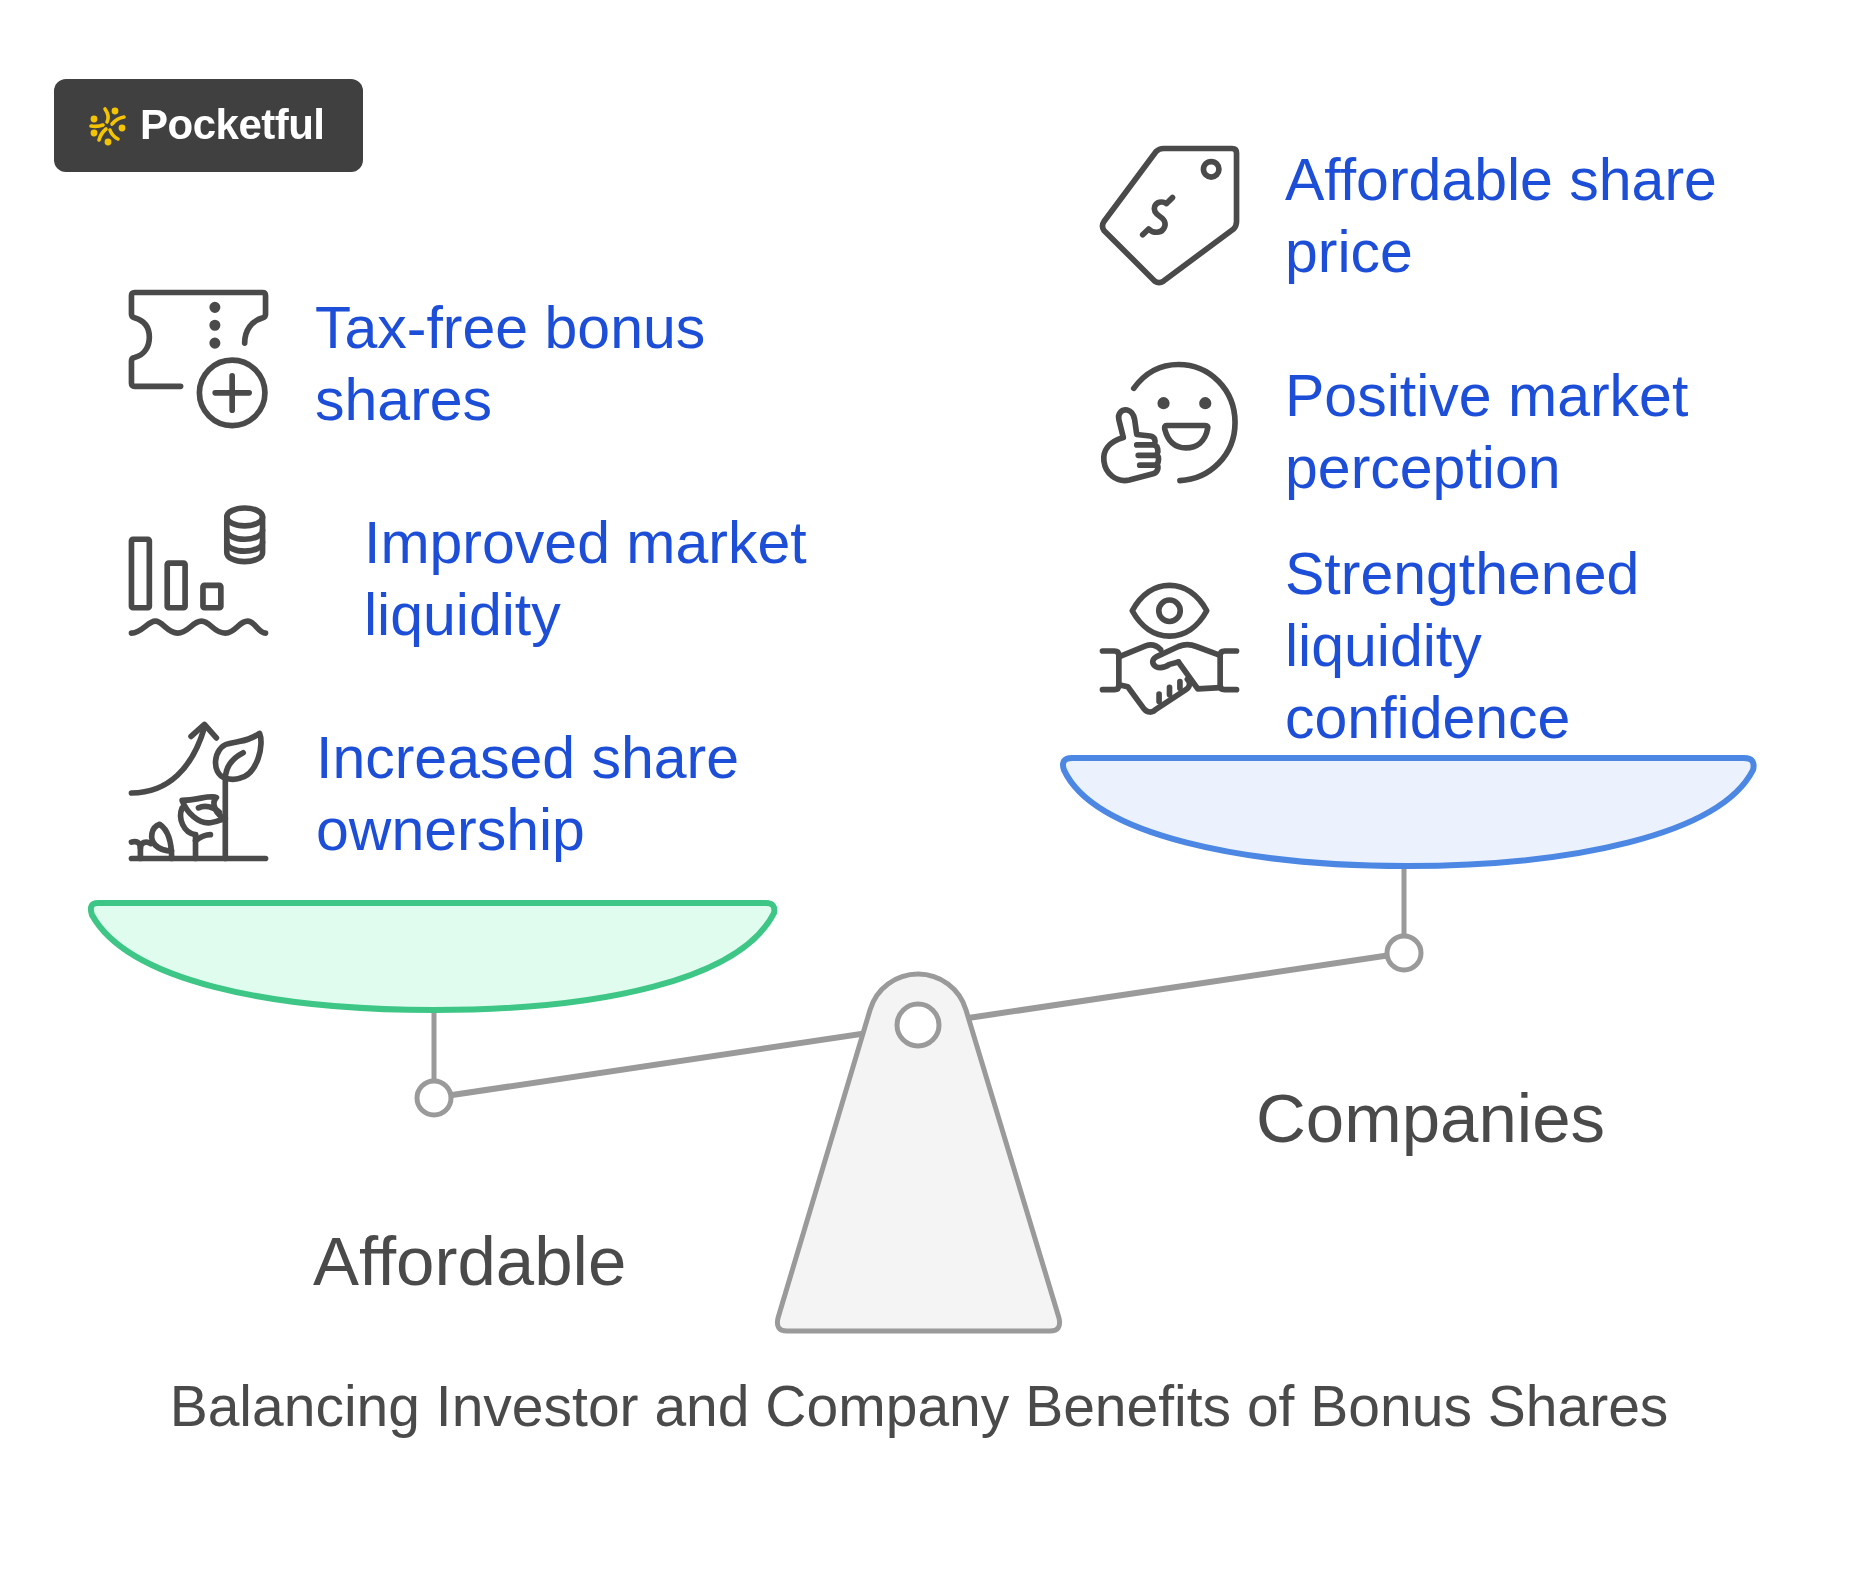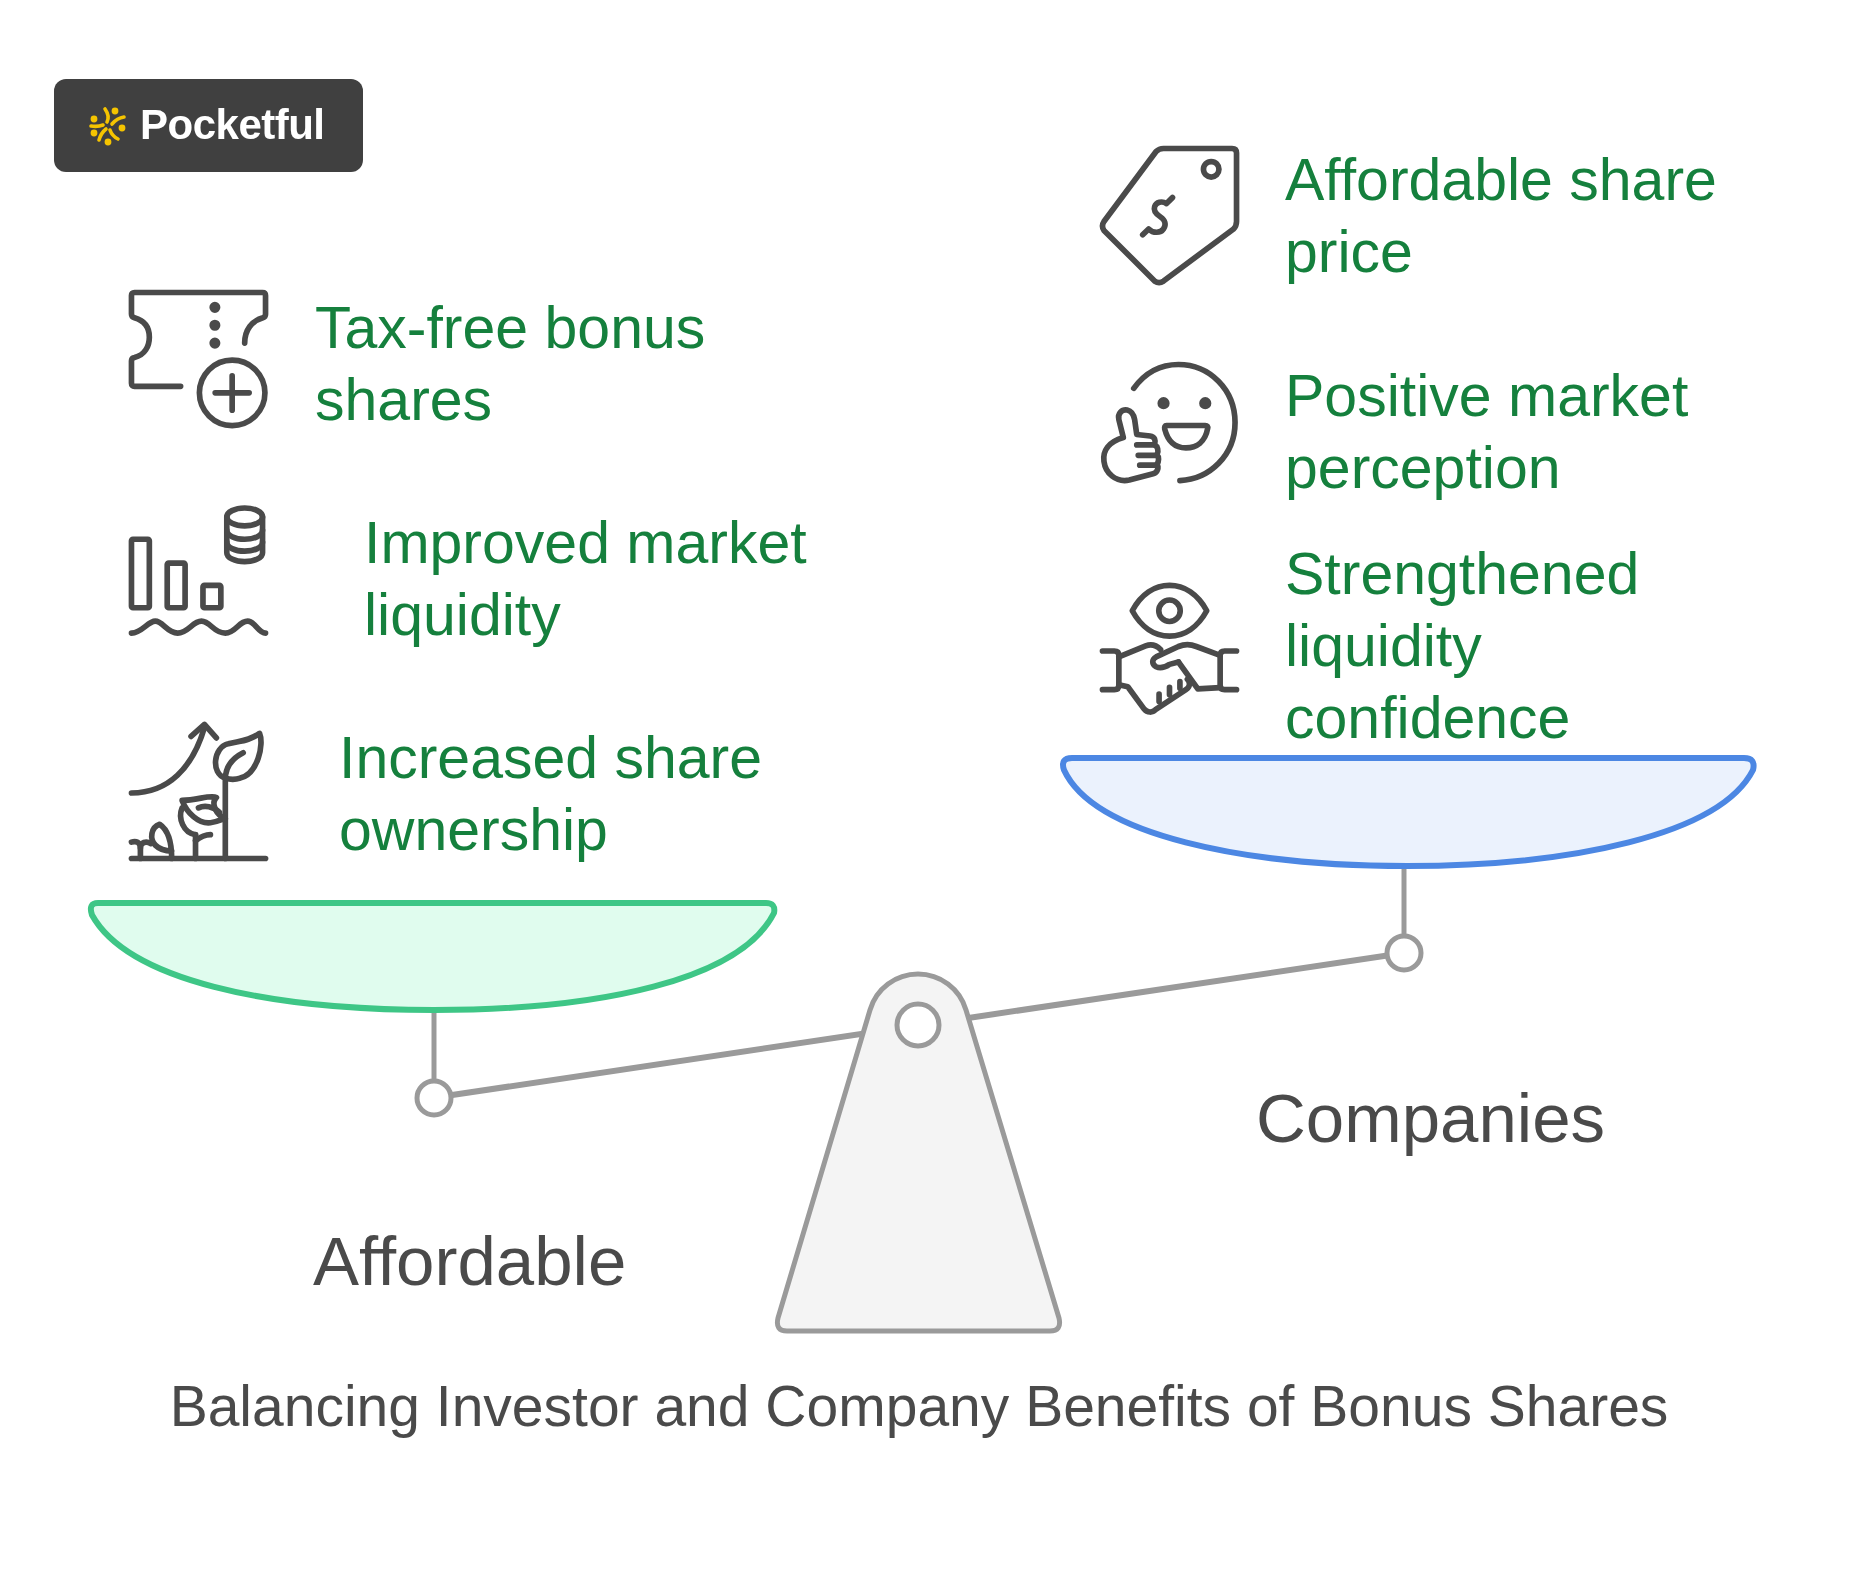--- a/index.html
+++ b/index.html
@@ -6,21 +6,21 @@
   body { width: 1854px; height: 1584px; position: relative; overflow: hidden;
          font-family: "Liberation Sans", "DejaVu Sans", sans-serif; color: #4a4a4a; }
   .abs { position: absolute; }
   .logo { left: 54px; top: 79px; width: 309px; height: 93px; border-radius: 12px;
           display: flex; align-items: center; }
   .logo-mark { position: absolute; left: 34px; top: 27px; width: 40px; height: 40px; }
   .logo-text { position: absolute; left: 86px; top: 22px; font-size: 42px; font-weight: bold;
                color: #ffffff; letter-spacing: -0.5px; line-height: 48px; }
   .item { position: absolute; display: flex; }
   .item .icon { position: absolute; width: 143px; height: 143px; }
-  .item .label { position: absolute; font-size: 59px; line-height: 72px; white-space: pre-line; color: #15803d; }
+  .item .label { position: absolute; font-size: 59px; line-height: 72px; white-space: pre-line; color: #1d4ed8; }
   .side-label { position: absolute; font-size: 69px; line-height: 66px; color: #4a4a4a; white-space: nowrap; }
   .title { position: absolute; left: 0; width: 1854px; text-align: center; font-size: 57px;
            line-height: 66px; color: #4a4a4a; white-space: nowrap; }
   svg.scene { position: absolute; left: 0; top: 0; }
 </style>
 </head>
 <body>
 
 <svg class="scene" width="1854" height="1584" viewBox="0 0 1854 1584">
 
@@ -99,21 +99,21 @@
     <path d="M33 19.5 C28 18 29 9 34 8 C38 7 41 7 44.5 4.5 C46 8 44 18 38 19.5 C36.5 20 34.5 20 33 19.5 Z"></path>
     <path d="M33 33 C30 32 28 28 30 26 C28 25 23.5 27 18.5 27 C20 31 24 35 28 34.5 C30 34.3 31.5 33.5 33 33 Z"></path>
     <path d="M24 29.5 C26 28.5 29 29 31 31"></path>
     <path d="M23 46.5 V38.5"></path>
     <path d="M23 38.5 C19 38 17 33 18.5 29.5"></path>
     <path d="M23 40.5 C25 39 26.5 38.5 28 38.5"></path>
     <path d="M15 46.5 C15 41 14 37 11 35 C8 36 7.5 40 9.5 42 C11 43.5 13 44 15 44"></path>
     <path d="M4.5 46.5 V43 C4.5 41 3 40.5 1.5 41"></path>
     <path d="M4.5 43 C4.5 41 6.5 40.5 8 41.5"></path>
   </svg>
-  <div class="label" style="left:189px; top:2px; width:520px;margin-left:23px;">Increased share
+  <div class="label" style="left:189px; top:2px; width:520px;">Increased share
 ownership</div>
 </div>
 
 <div class="item" style="left:1098px; top:144px;">
   <svg class="icon" style="left:0; top:0;" viewBox="0 0 48 48" fill="none" stroke="#4a4a4a" stroke-width="1.9" stroke-linecap="round" stroke-linejoin="round">
     <path d="M19.5 2.5 Q20.5 1.5 22 1.5 L45 1.5 Q46.5 1.5 46.5 3 V26 Q46.5 27.5 45.5 28.5 L22 46 Q20.5 47 19 46 L2 29 Q1 27.5 2 26 Z"></path>
     <circle cx="38" cy="8.5" r="2.6"></circle>
     <path d="M25 18 L23 20 C21.5 19 19.5 19.5 19 21 C18.5 22.5 19.5 23.5 21 24.5 C22.5 25.5 23 27 22 28.5 C21 30 18.5 30 17 28.5 L15 30.5"></path>
     <path d="M12 26 L28 20.5" stroke-width="0"></path>
   </svg>

